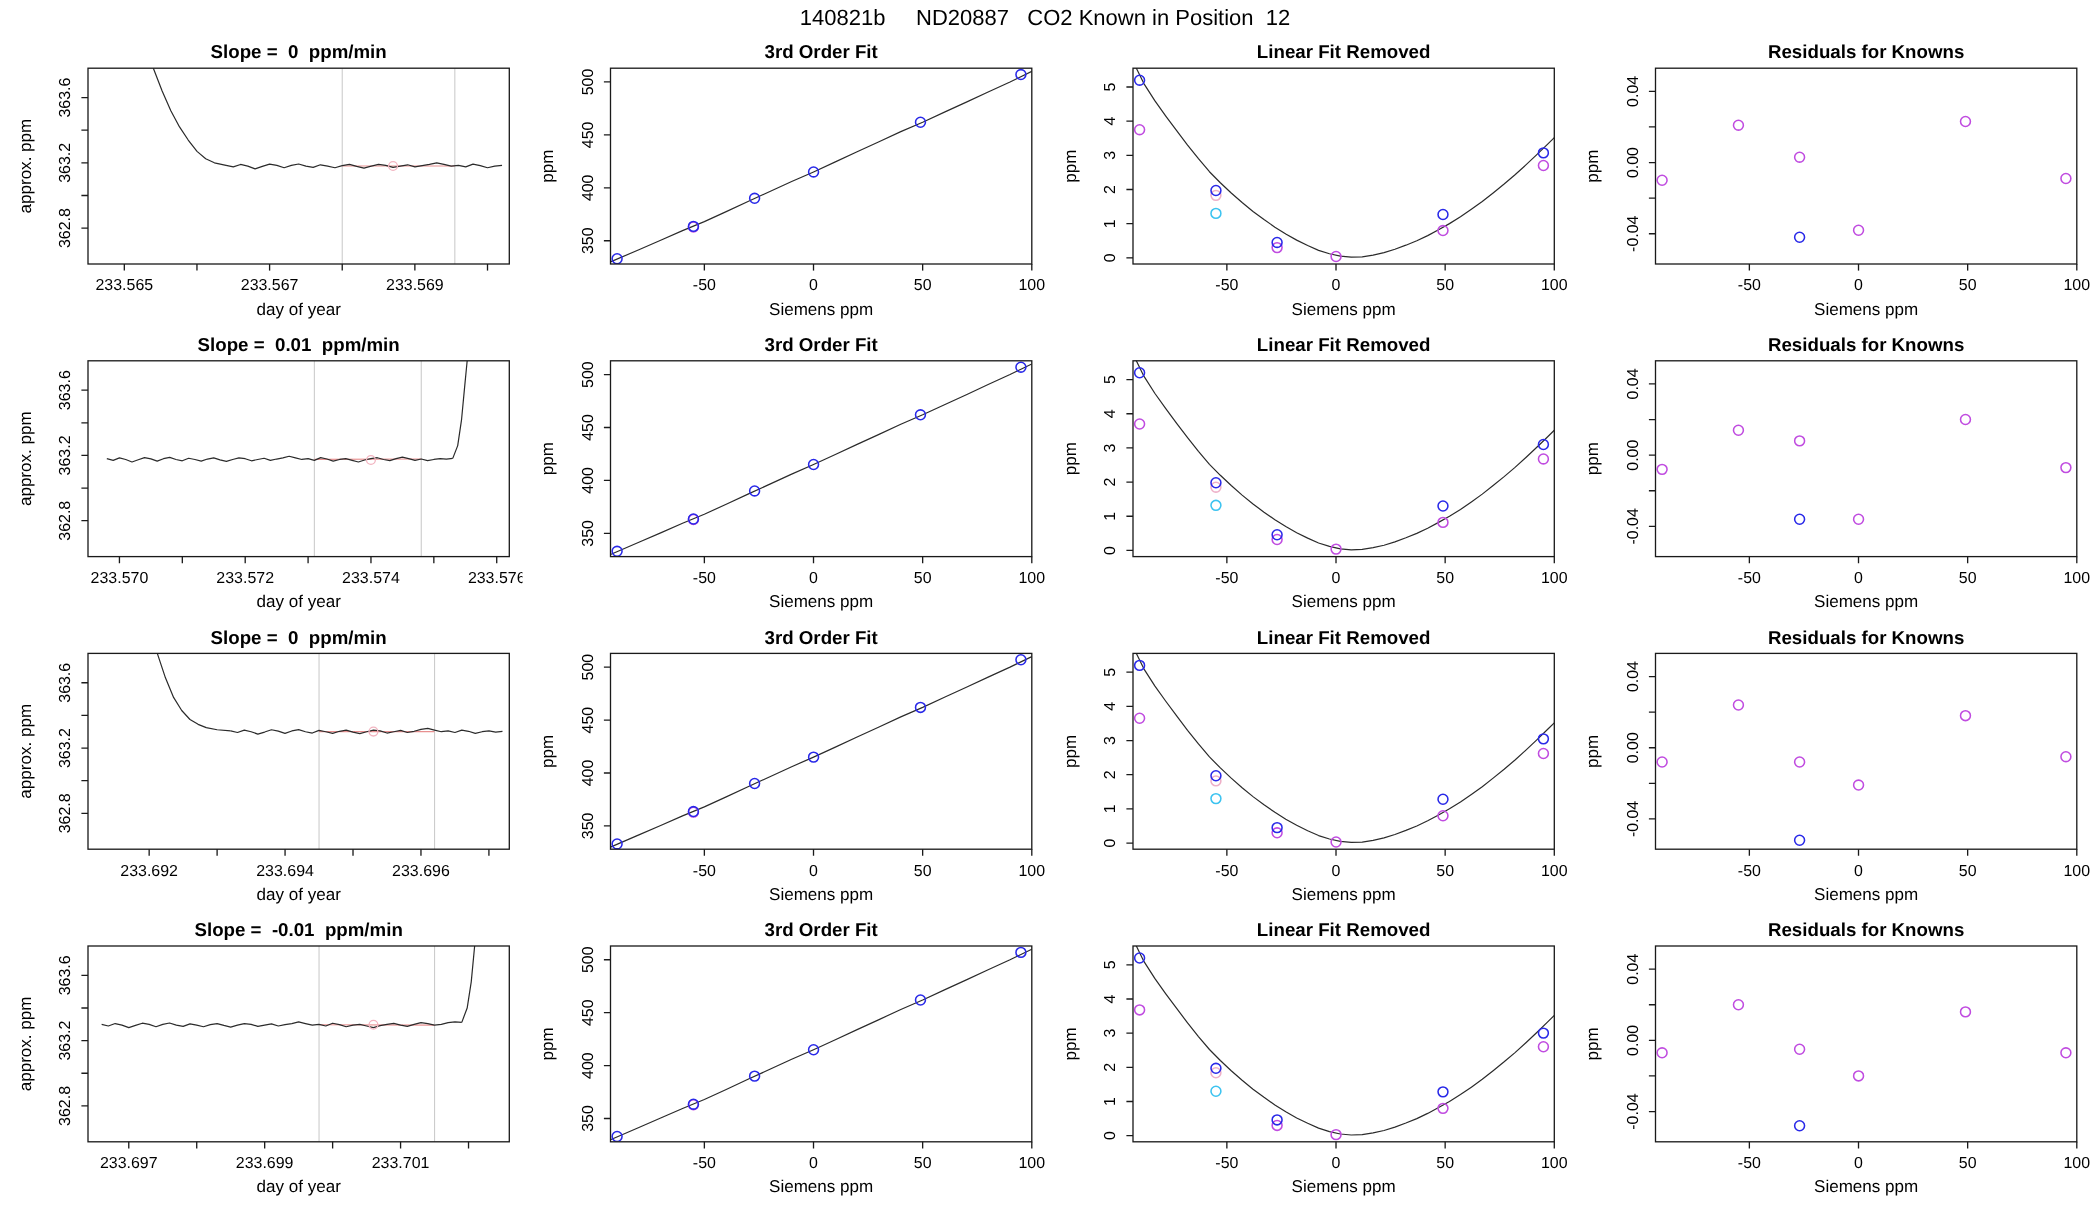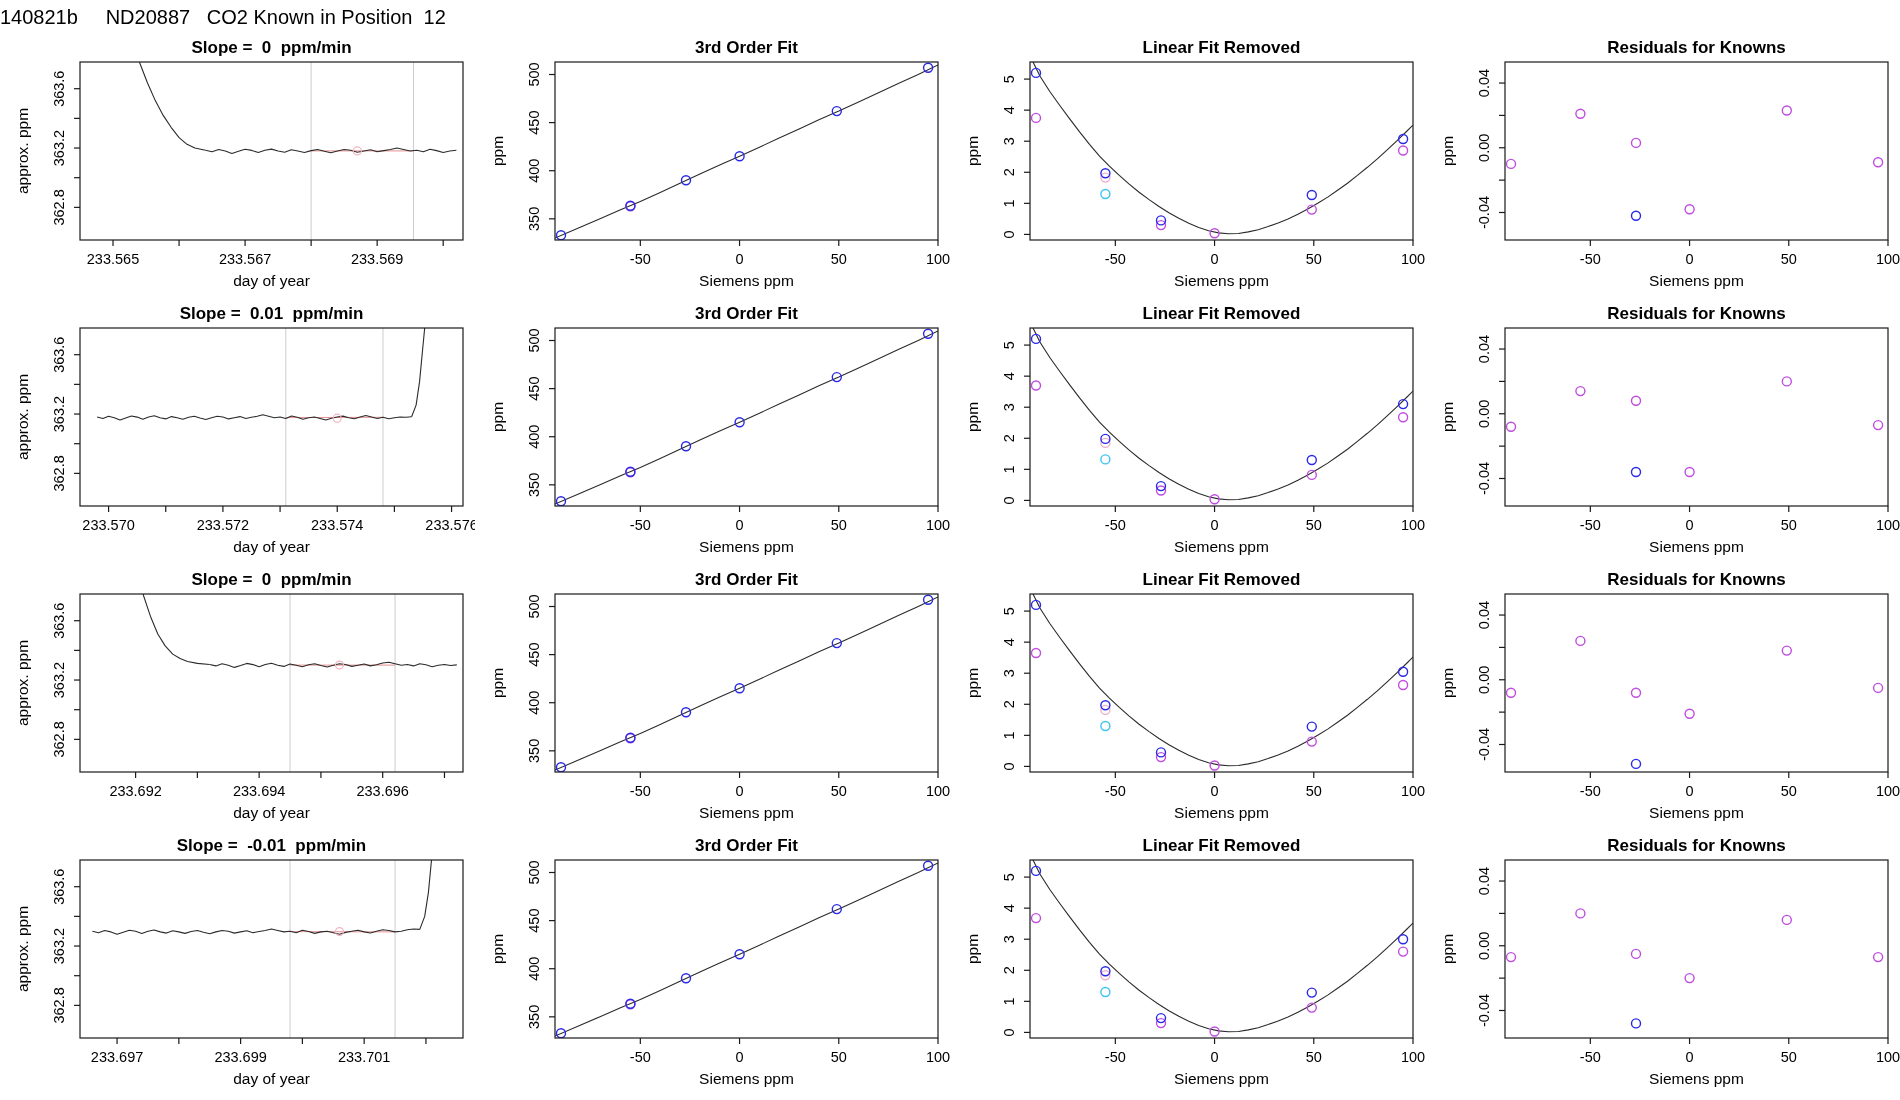--- a/index.html
+++ b/index.html
@@ -1,17 +1,17 @@
 <!DOCTYPE html>
 <html><head>
 <meta charset="utf-8">
 <style>
   html,body{margin:0;padding:0;background:#ffffff;}
   body{width:1900px;height:1100px;overflow:hidden;font-family:"Liberation Sans","DejaVu Sans",sans-serif;}
-  #main-title{height:34px;line-height:34px;text-align:left;font-size:20px;color:#000;white-space:pre;}
+  #main-title{height:34px;line-height:34px;text-align:center;font-size:20px;color:#000;white-space:pre;}
   #plot-grid{display:grid;grid-template-columns:repeat(4,475px);grid-template-rows:repeat(4,266px);}
   svg text{font-family:"Liberation Sans","DejaVu Sans",sans-serif;fill:#000;white-space:pre;}
 </style>
 </head>
 <body>
 
 <div id="main-title">140821b     ND20887   CO2 Known in Position  12</div>
 <div id="plot-grid">
     <svg width="475" height="266" viewBox="0 0 475 266">
       <defs>

